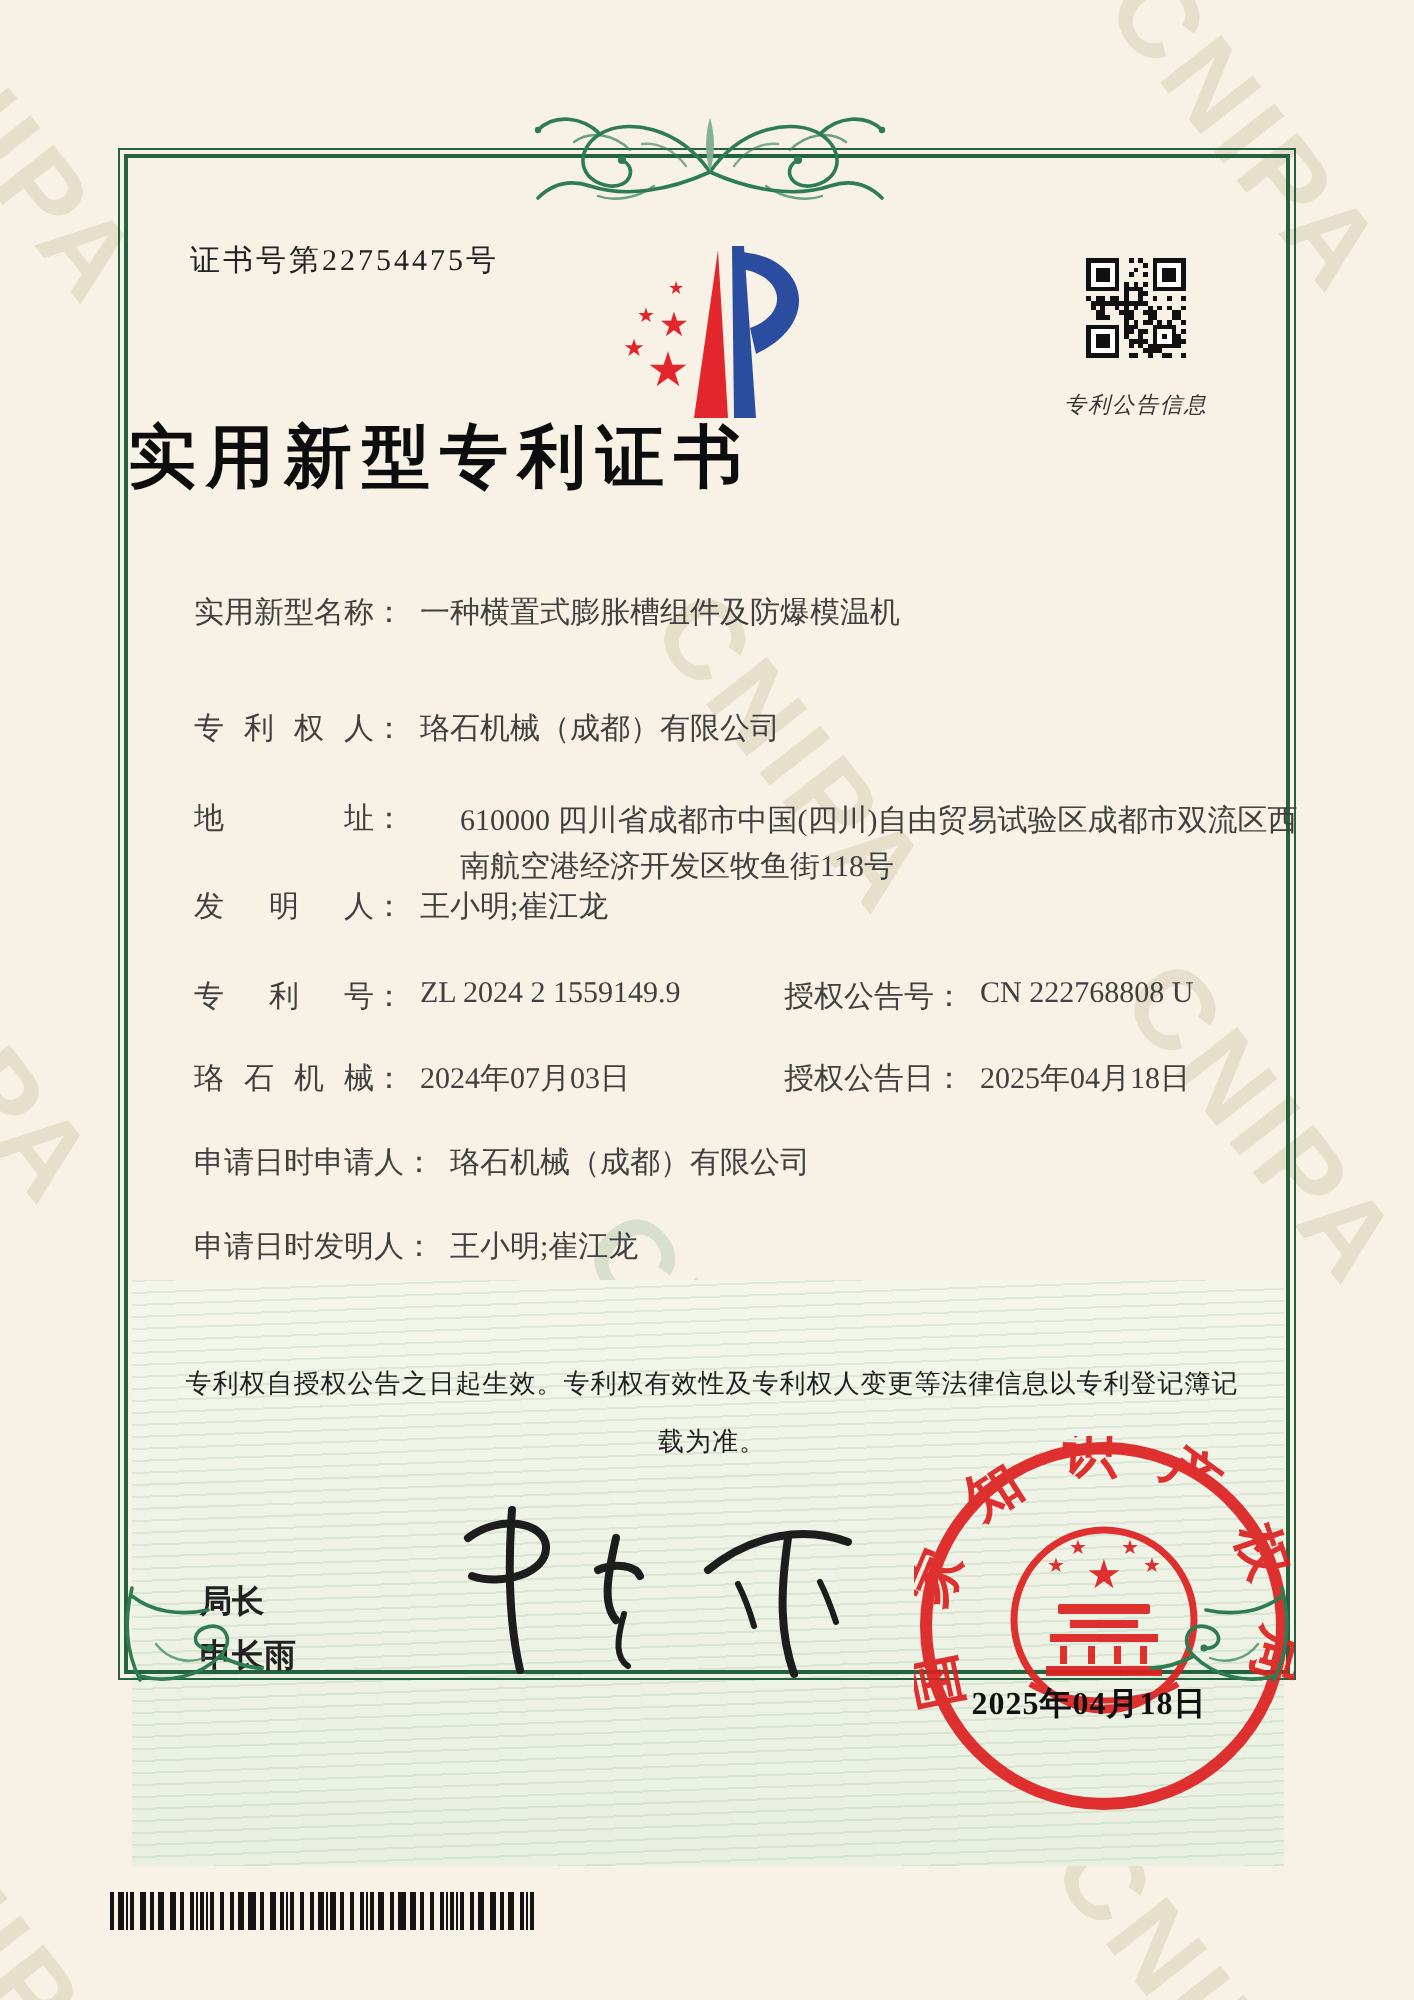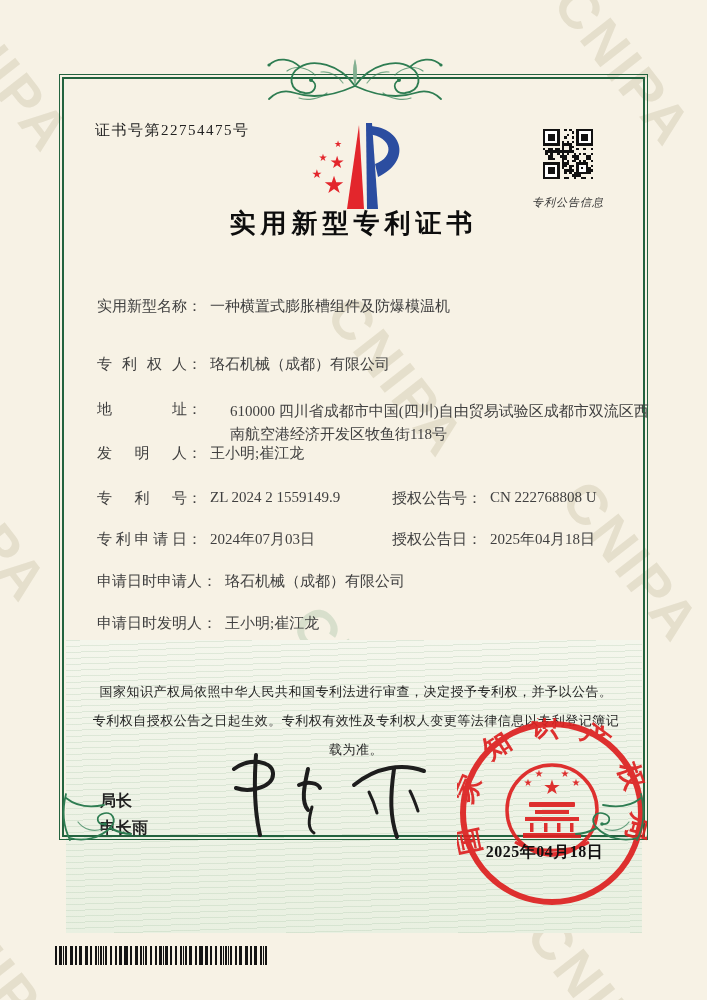--- a/index.html
+++ b/index.html
@@ -27,22 +27,22 @@
     position:absolute;left:62px;top:77px;width:583px;height:760px;
     box-sizing:border-box;border:2.5px solid #23633f;
     outline:1px solid #23633f;outline-offset:2px;
     background:transparent;
   }
   .cert-no{position:absolute;left:31px;top:42px;font-size:15px;letter-spacing:1.5px;color:#222;}
   .qr-wrap{position:absolute;left:479px;top:50px;width:50px;}
   .qr-label{position:absolute;left:452px;top:116px;width:104px;text-align:center;font-size:11px;letter-spacing:1px;color:#333;font-style:italic;}
   .logo{position:absolute;left:243px;top:40px;width:110px;height:92px;}
   .title{
-    position:absolute;left:0;top:127px;width:100%;text-align:center;
-    font-size:26px;font-weight:bold;letter-spacing:5px;color:#0d0d0d;
+    position:absolute;left:0;top:127px;width:100%;
+    font-size:34px;font-weight:bold;letter-spacing:5px;color:#0d0d0d;
   }
   .row{position:absolute;left:33px;font-size:15px;color:#404040;white-space:nowrap;}
   .jl{display:inline-block;width:90px;text-align:justify;text-align-last:justify;vertical-align:top;}
   .colon{vertical-align:top;margin-right:8px;}
   .val{vertical-align:top;}
   .val.wrap{display:inline-block;white-space:normal;width:424px;line-height:23px;margin-left:20px;}
   .col2{position:absolute;left:295px;top:0;white-space:nowrap;}
   .col2 .rlabel{display:inline-block;vertical-align:top;}
   .legal{
     position:absolute;left:24px;top:598px;width:536px;text-align:center;
@@ -266,36 +266,35 @@
   </div>
 
   <div class="row" style="top:410px;">
     <span class="jl">专利号</span><span class="colon">：</span><span class="val">ZL 2024 2 1559149.9</span>
     <span class="col2">
       <span class="rlabel">授权公告号</span><span class="colon">：</span><span class="val">CN 222768808 U</span>
     </span>
   </div>
 
   <div class="row" style="top:451px;">
-    <span class="jl">专利申请日</span><span class="colon">：</span><span class="val">2024年07月03日</span>
+    <span class="jl">珞石机械</span><span class="colon">：</span><span class="val">2024年07月03日</span>
     <span class="col2">
       <span class="rlabel">授权公告日</span><span class="colon">：</span><span class="val">2025年04月18日</span>
     </span>
   </div>
 
   <div class="row" style="top:493px;">
     <span>申请日时申请人</span><span class="colon">：</span><span class="val">珞石机械（成都）有限公司</span>
   </div>
 
   <div class="row" style="top:535px;">
     <span>申请日时发明人</span><span class="colon">：</span><span class="val">王小明;崔江龙</span>
   </div>
 
   <div class="legal">
-    <div>国家知识产权局依照中华人民共和国专利法进行审查，决定授予专利权，并予以公告。</div>
     <div>专利权自授权公告之日起生效。专利权有效性及专利权人变更等法律信息以专利登记簿记载为准。</div>
   </div>
 
   <div class="director-title">局长</div>
   <div class="director-name">申长雨</div>
 
   <svg class="signature" width="235" height="95" viewBox="0 0 235 95">
     <g fill="none" stroke="#1d1d1d" stroke-width="4" stroke-linecap="round">
       <path d="M52,8 C50,35 50,62 56,88"></path>
       <path d="M30,22 C46,10 68,14 69,26 C70,40 46,46 32,41"></path>

